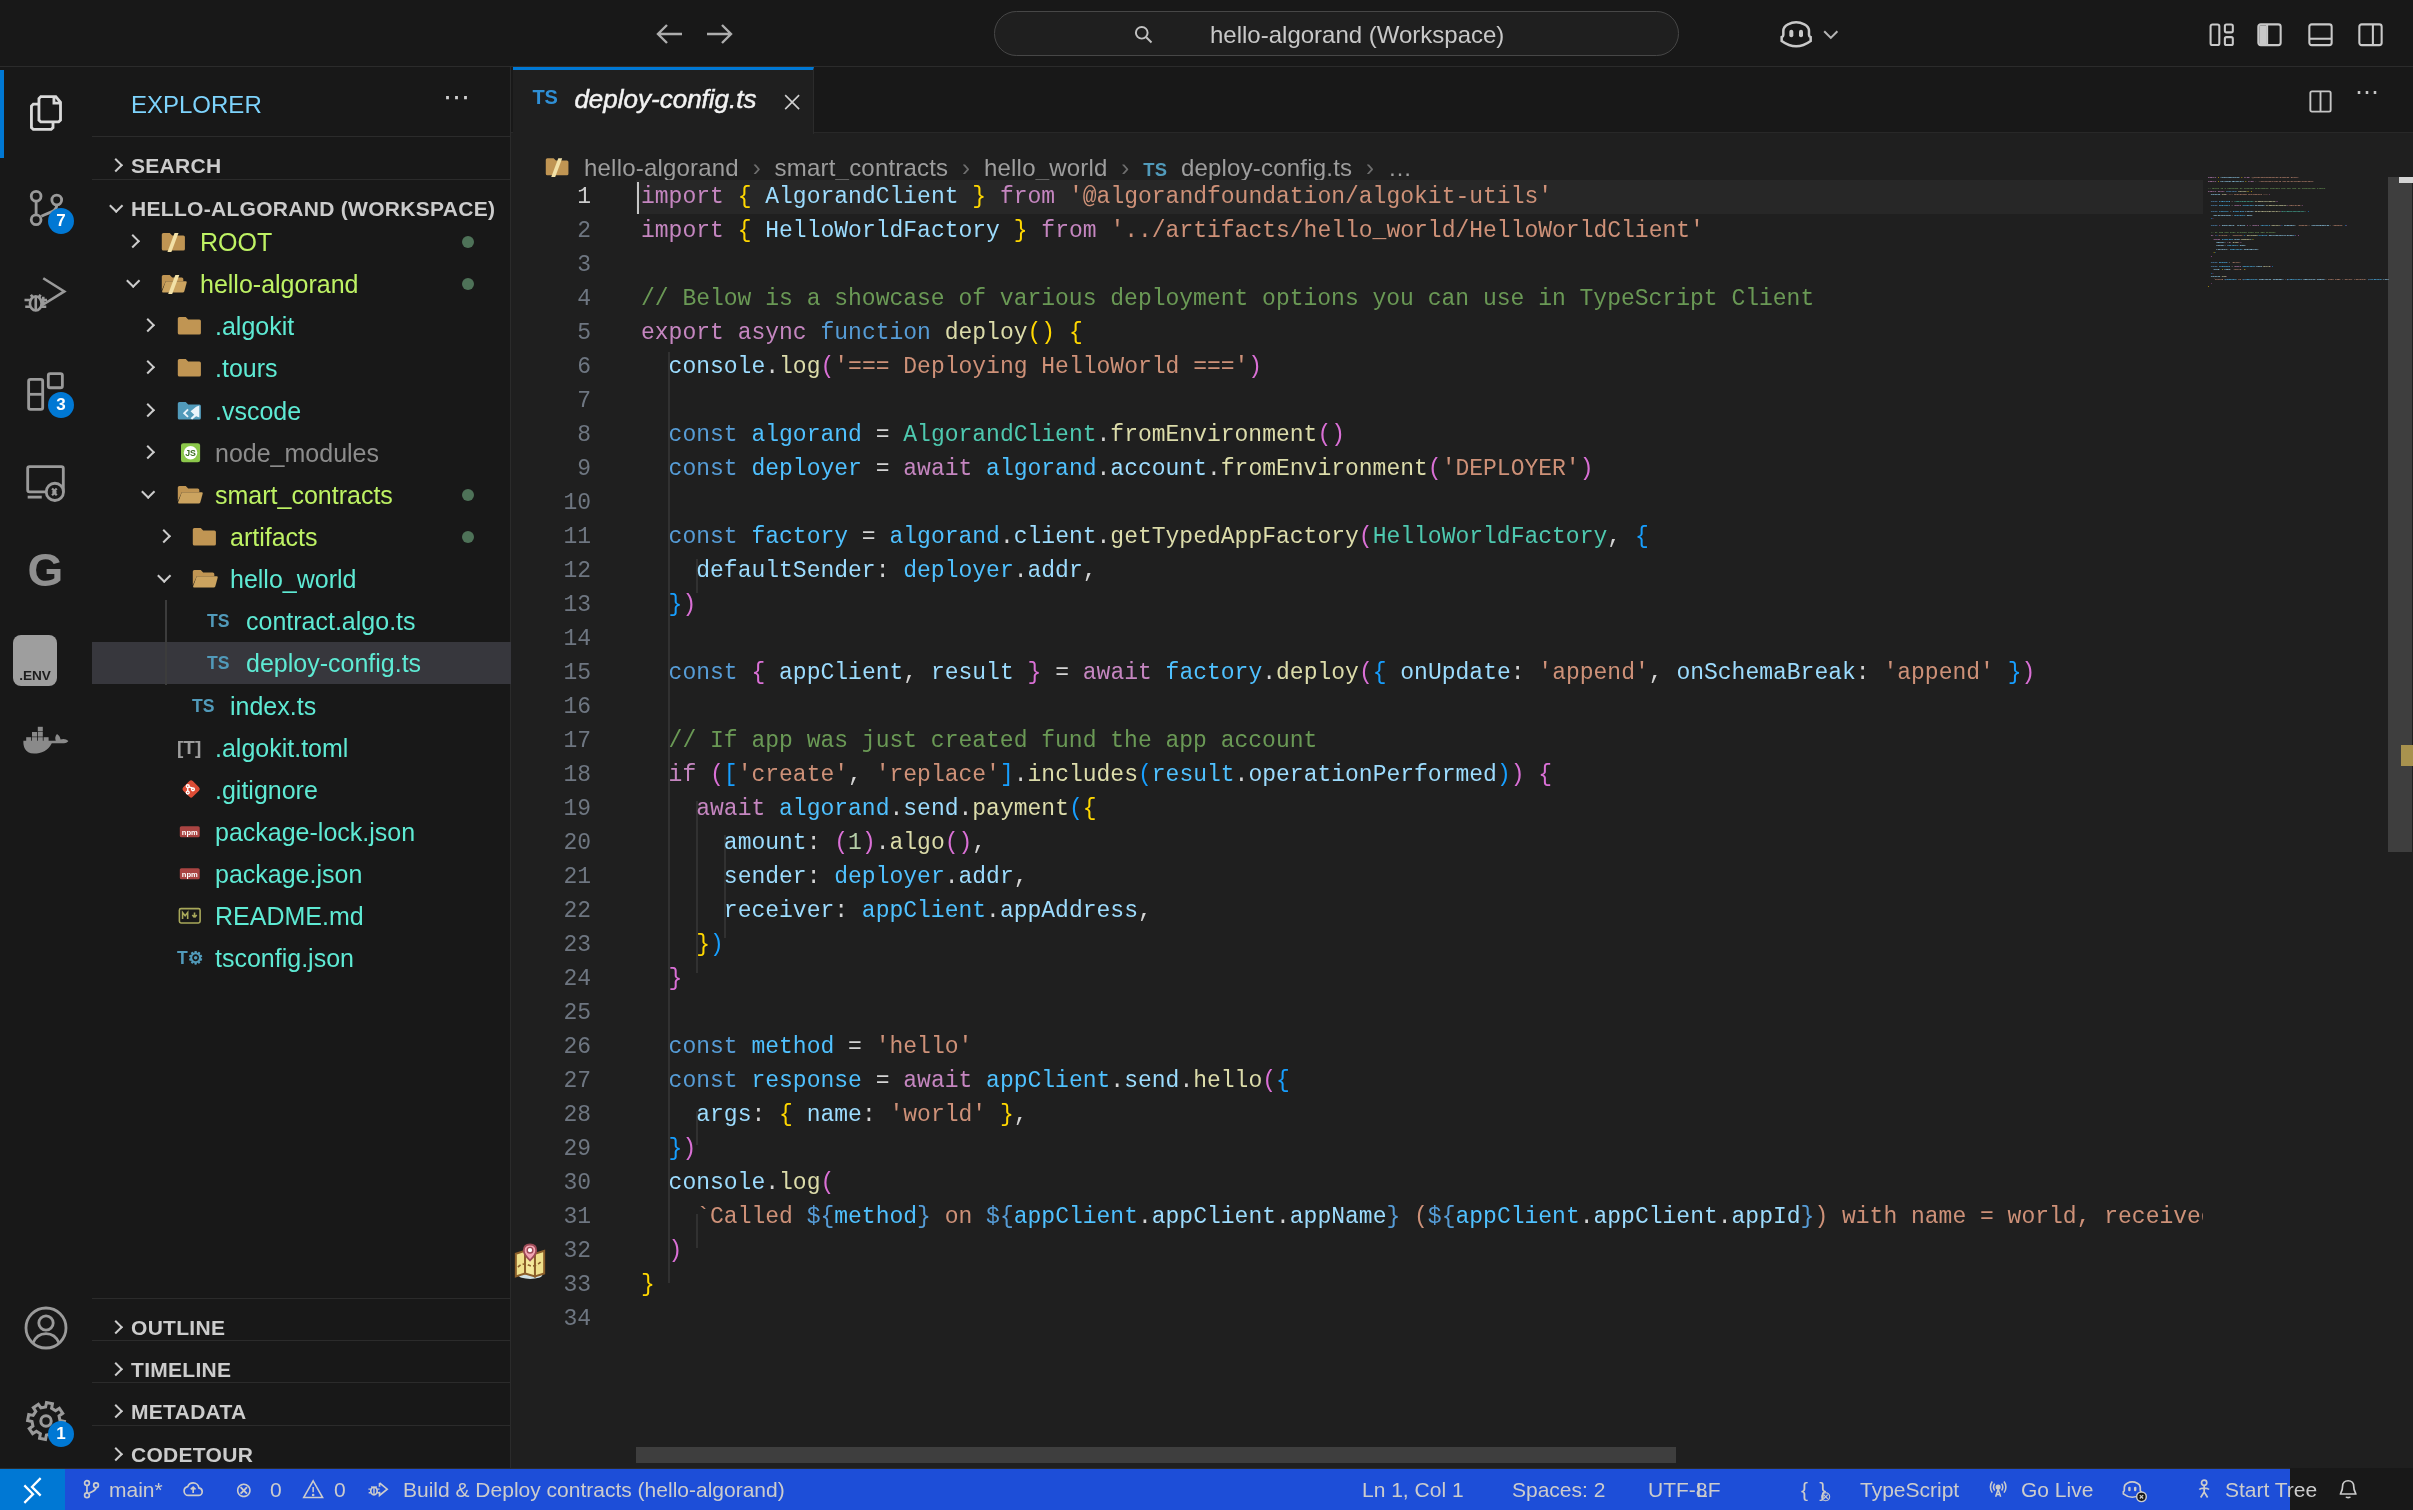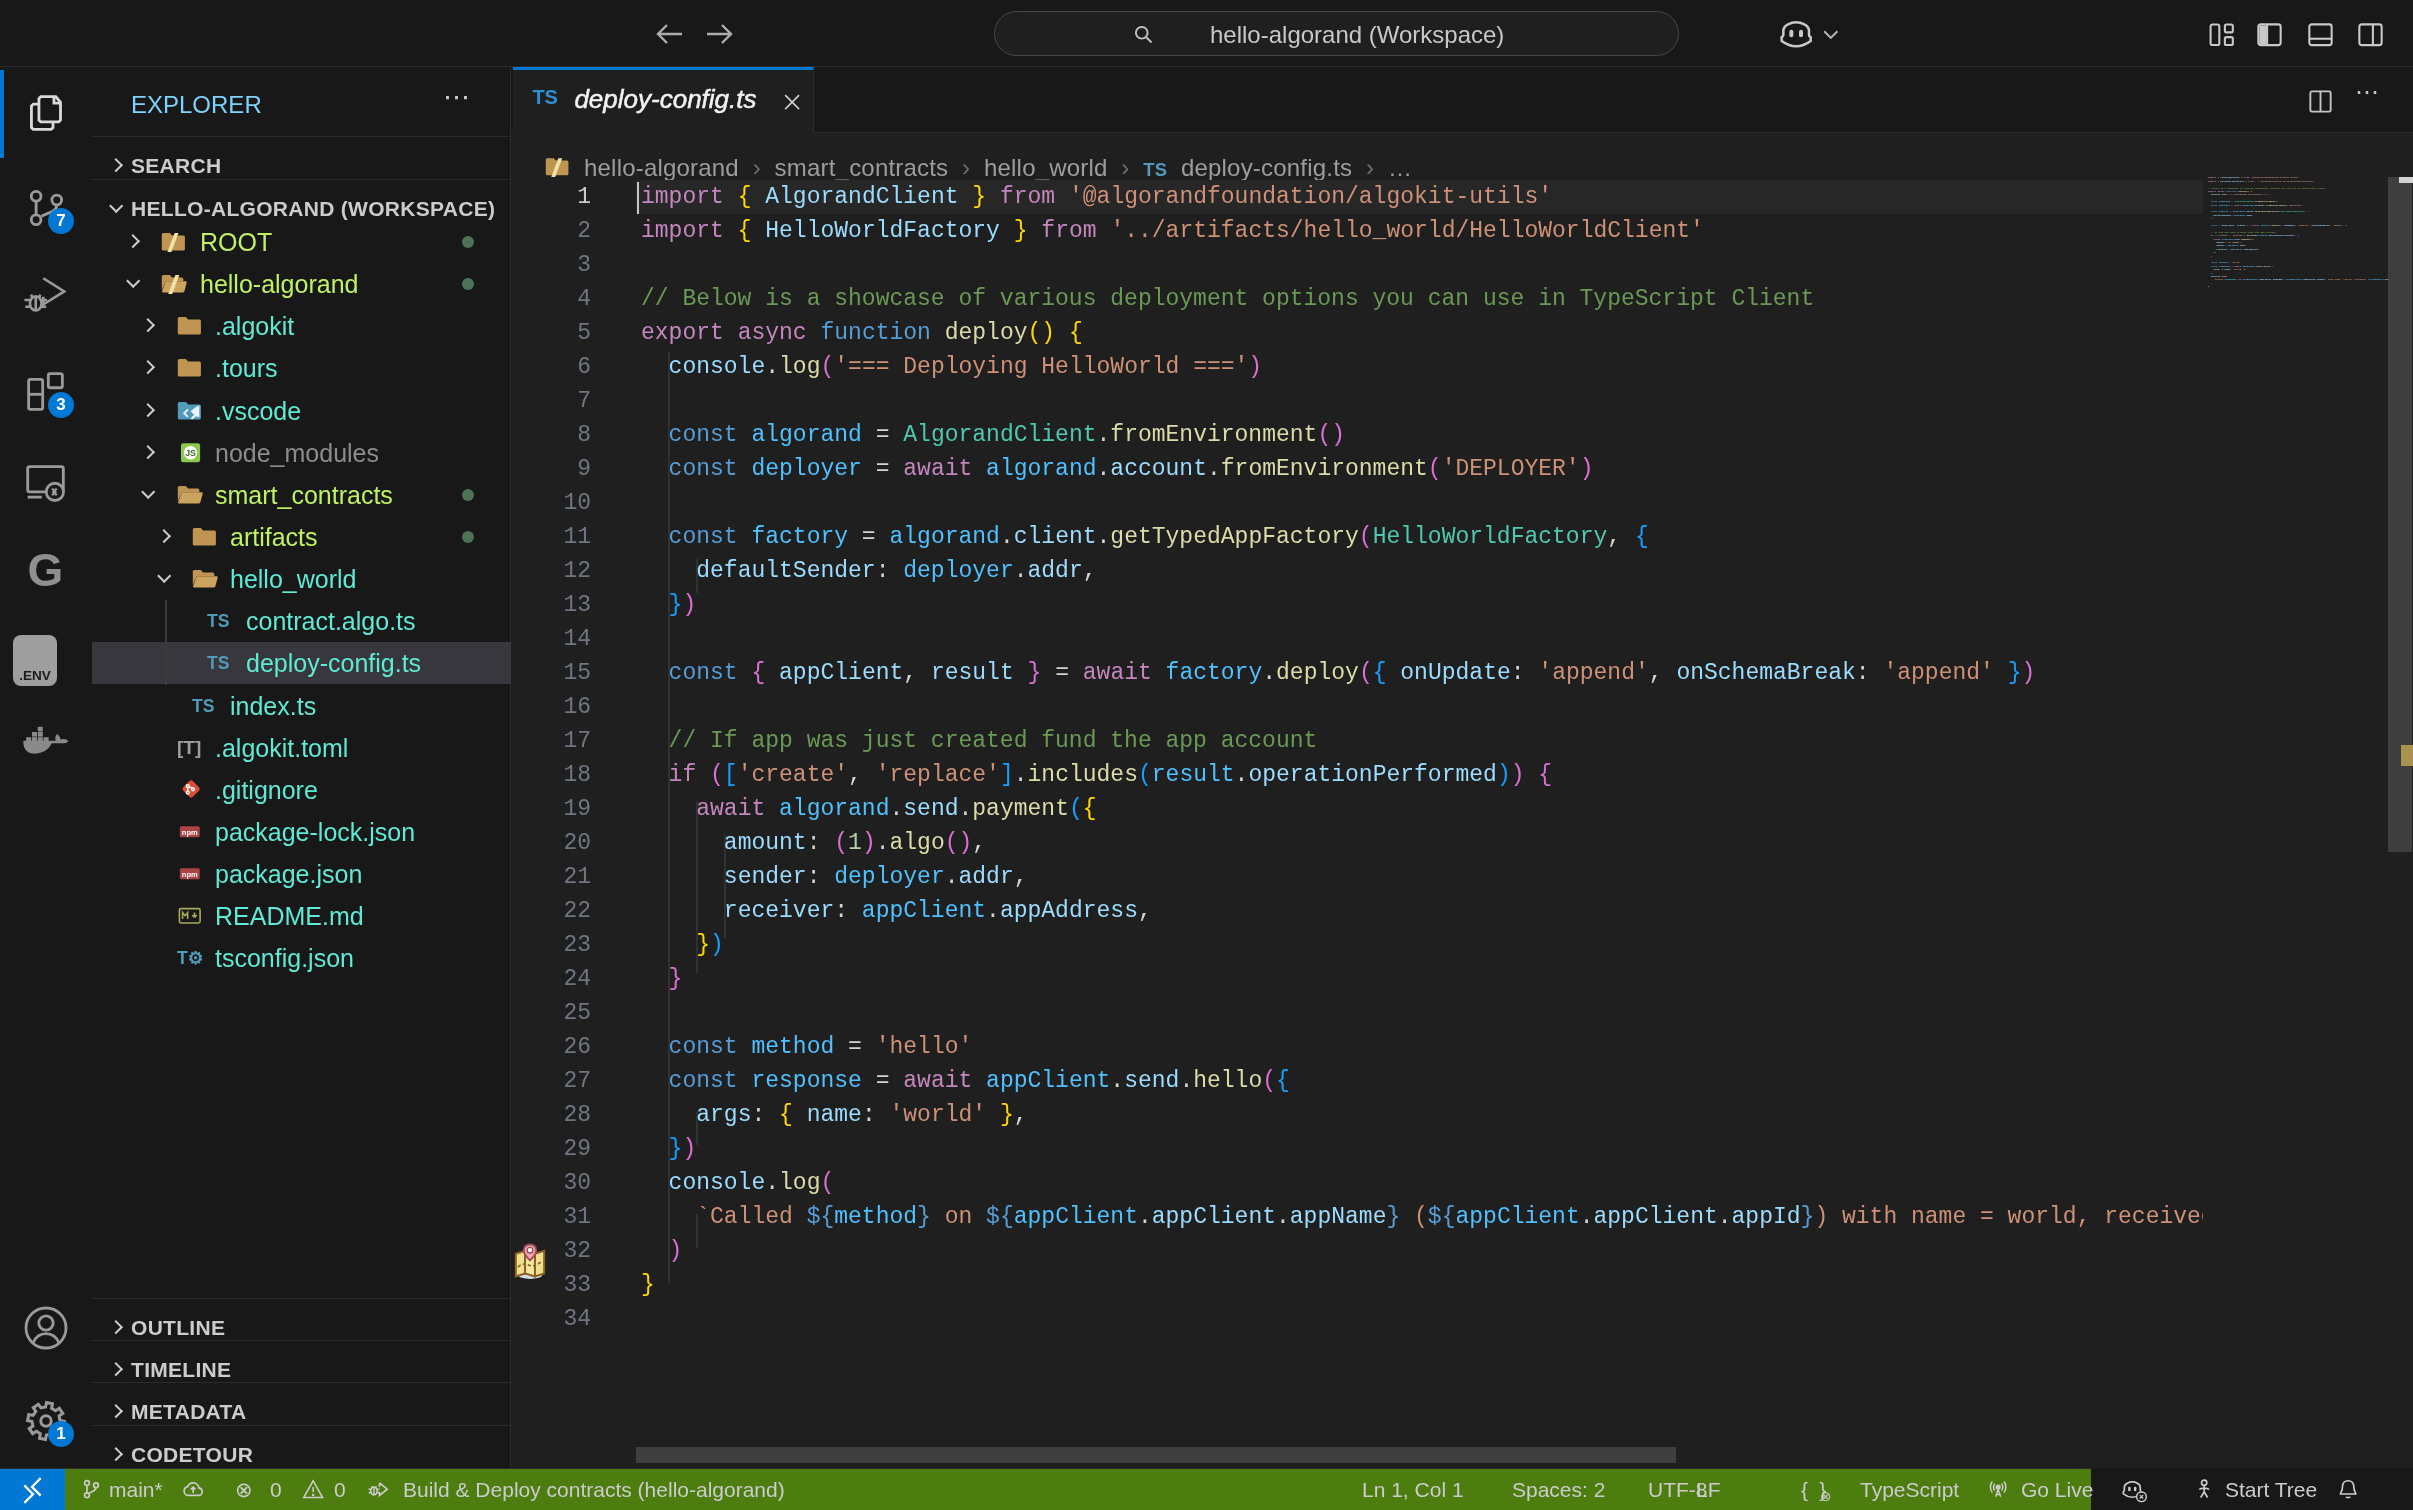--- a/index.html
+++ b/index.html
@@ -49,21 +49,21 @@
 .gn.a{color:#cccccc}
 .ig{position:absolute;width:1.6px;background:#313131}
 #hl{position:absolute;left:125px;top:0;width:1567px;height:34px;background:#272727}
 #cursor{position:absolute;left:126px;top:1.6px;width:2.4px;height:32px;background:#c6c6c6}
 #mmap{position:absolute;left:1692px;top:107px;width:186px;height:1294px;background:#1f1f1f;overflow:hidden}
 #mmapin{position:absolute;left:4.8px;top:1.6px;transform:scale(0.1);transform-origin:0 0;font:23px/34px "Liberation Mono",monospace;width:19155px;font-weight:700}
 #vsb{position:absolute;left:1877px;top:110px;width:24px;height:675px;background:rgba(121,121,121,0.35)}
 #ruler{position:absolute;left:1890px;top:678px;width:12.8px;height:21px;background:#a8924e}
 #hsb{position:absolute;left:125px;top:1380px;width:1040px;height:16px;background:rgba(121,121,121,0.35)}
 
-#status{position:absolute;left:0;top:1468px;width:2091px;height:42px;background:#4d7c0f;border-top:1.6px solid #2b2b2b;color:#cccccc;font-size:21px}
+#status{position:absolute;left:0;top:1468px;width:2290px;height:42px;background:#1d4ed8;border-top:1.6px solid #2b2b2b;color:#cccccc;font-size:21px}
 #remote{position:absolute;left:0;top:0;width:65px;height:42px;background:#0078d4}
 .sit{position:absolute;top:50%;transform:translateY(-50%);white-space:pre}
 .sico{position:absolute;top:50%;margin-top:-11.2px;width:22.3px;height:22.3px;color:#cccccc}
 </style></head><body>
 
 <div id="title">
  <svg class="navarr" style="left:653px" viewBox="0 0 16 16" fill="none" stroke="currentColor" stroke-width="1.2">
       <path d="M14.5 8H2.5M7 3.5 2.5 8 7 12.5"></path>
     </svg>
  <svg class="navarr" style="left:704px" viewBox="0 0 16 16" fill="none" stroke="currentColor" stroke-width="1.2">

